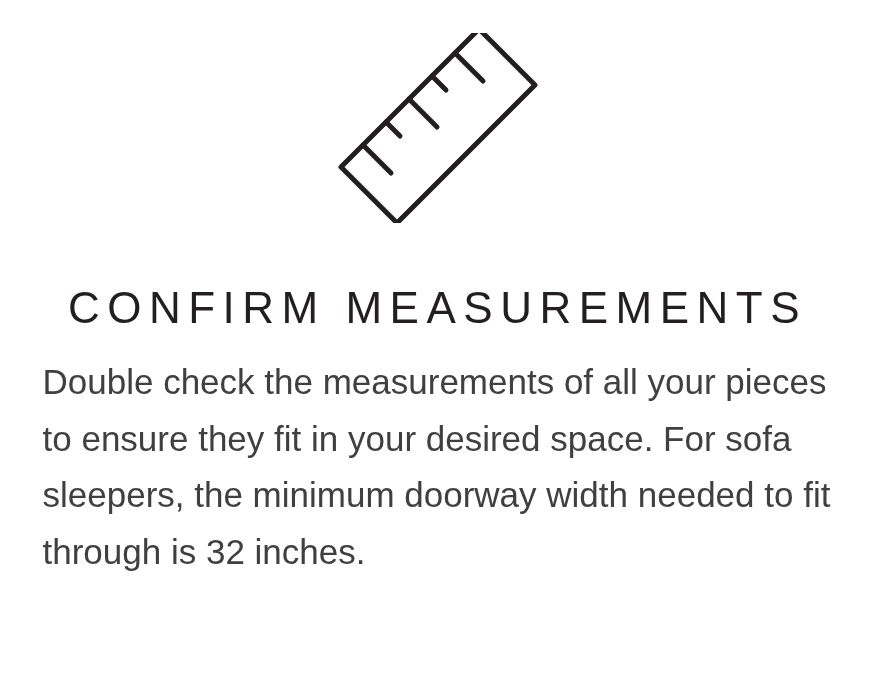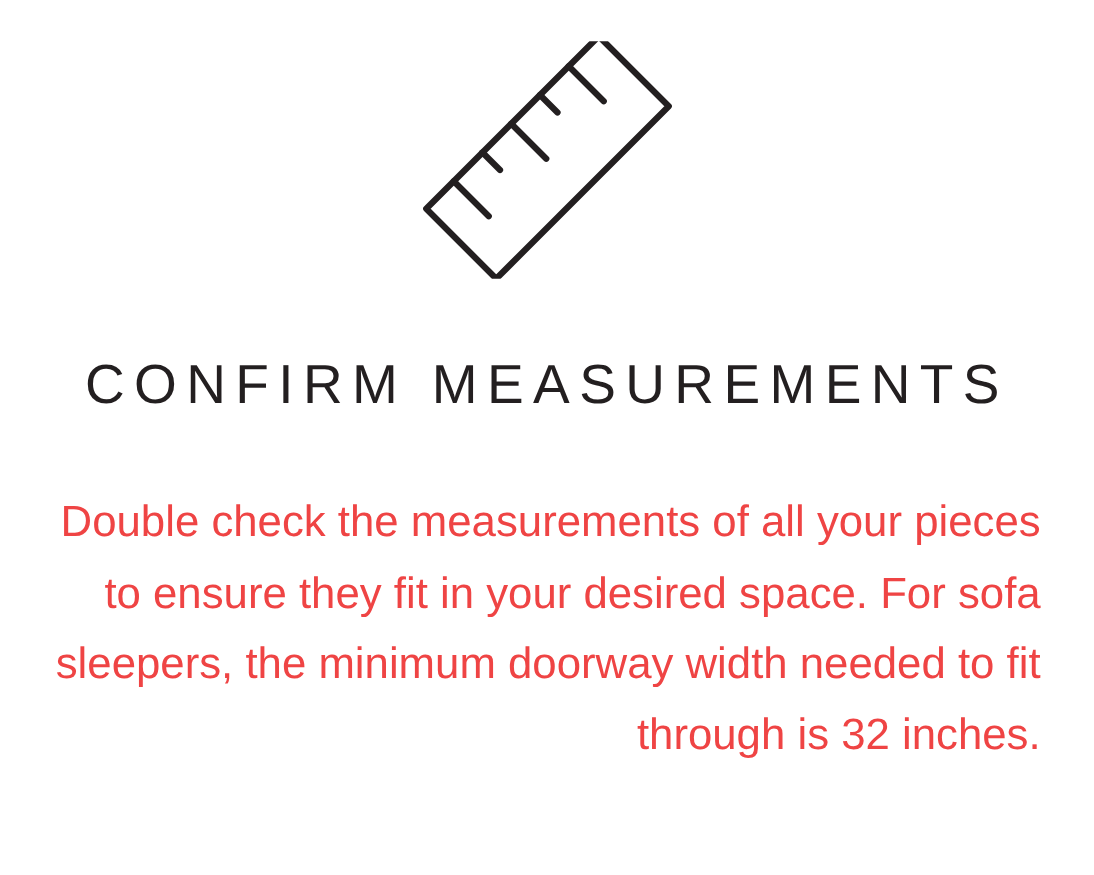--- a/index.html
+++ b/index.html
@@ -38,25 +38,25 @@
     margin-top: 58px;
     font-size: 44px;
     font-weight: 400;
     letter-spacing: 7.5px;
     text-align: center;
     color: #231f20;
     line-height: 1;
     white-space: nowrap;
   }
   .body-text {
-    margin-top: 60px;
+    margin-top: 24px;
     font-size: 35px;
     line-height: 1.62;
-    text-align: right;
-    color: #ef4444;
+    text-align: left;
+    color: #404040;
     max-width: 790px;
     font-weight: 400;
   }
 </style>
 </head>
 <body>
 
 <div class="card">
 
   <div class="icon-wrap">

